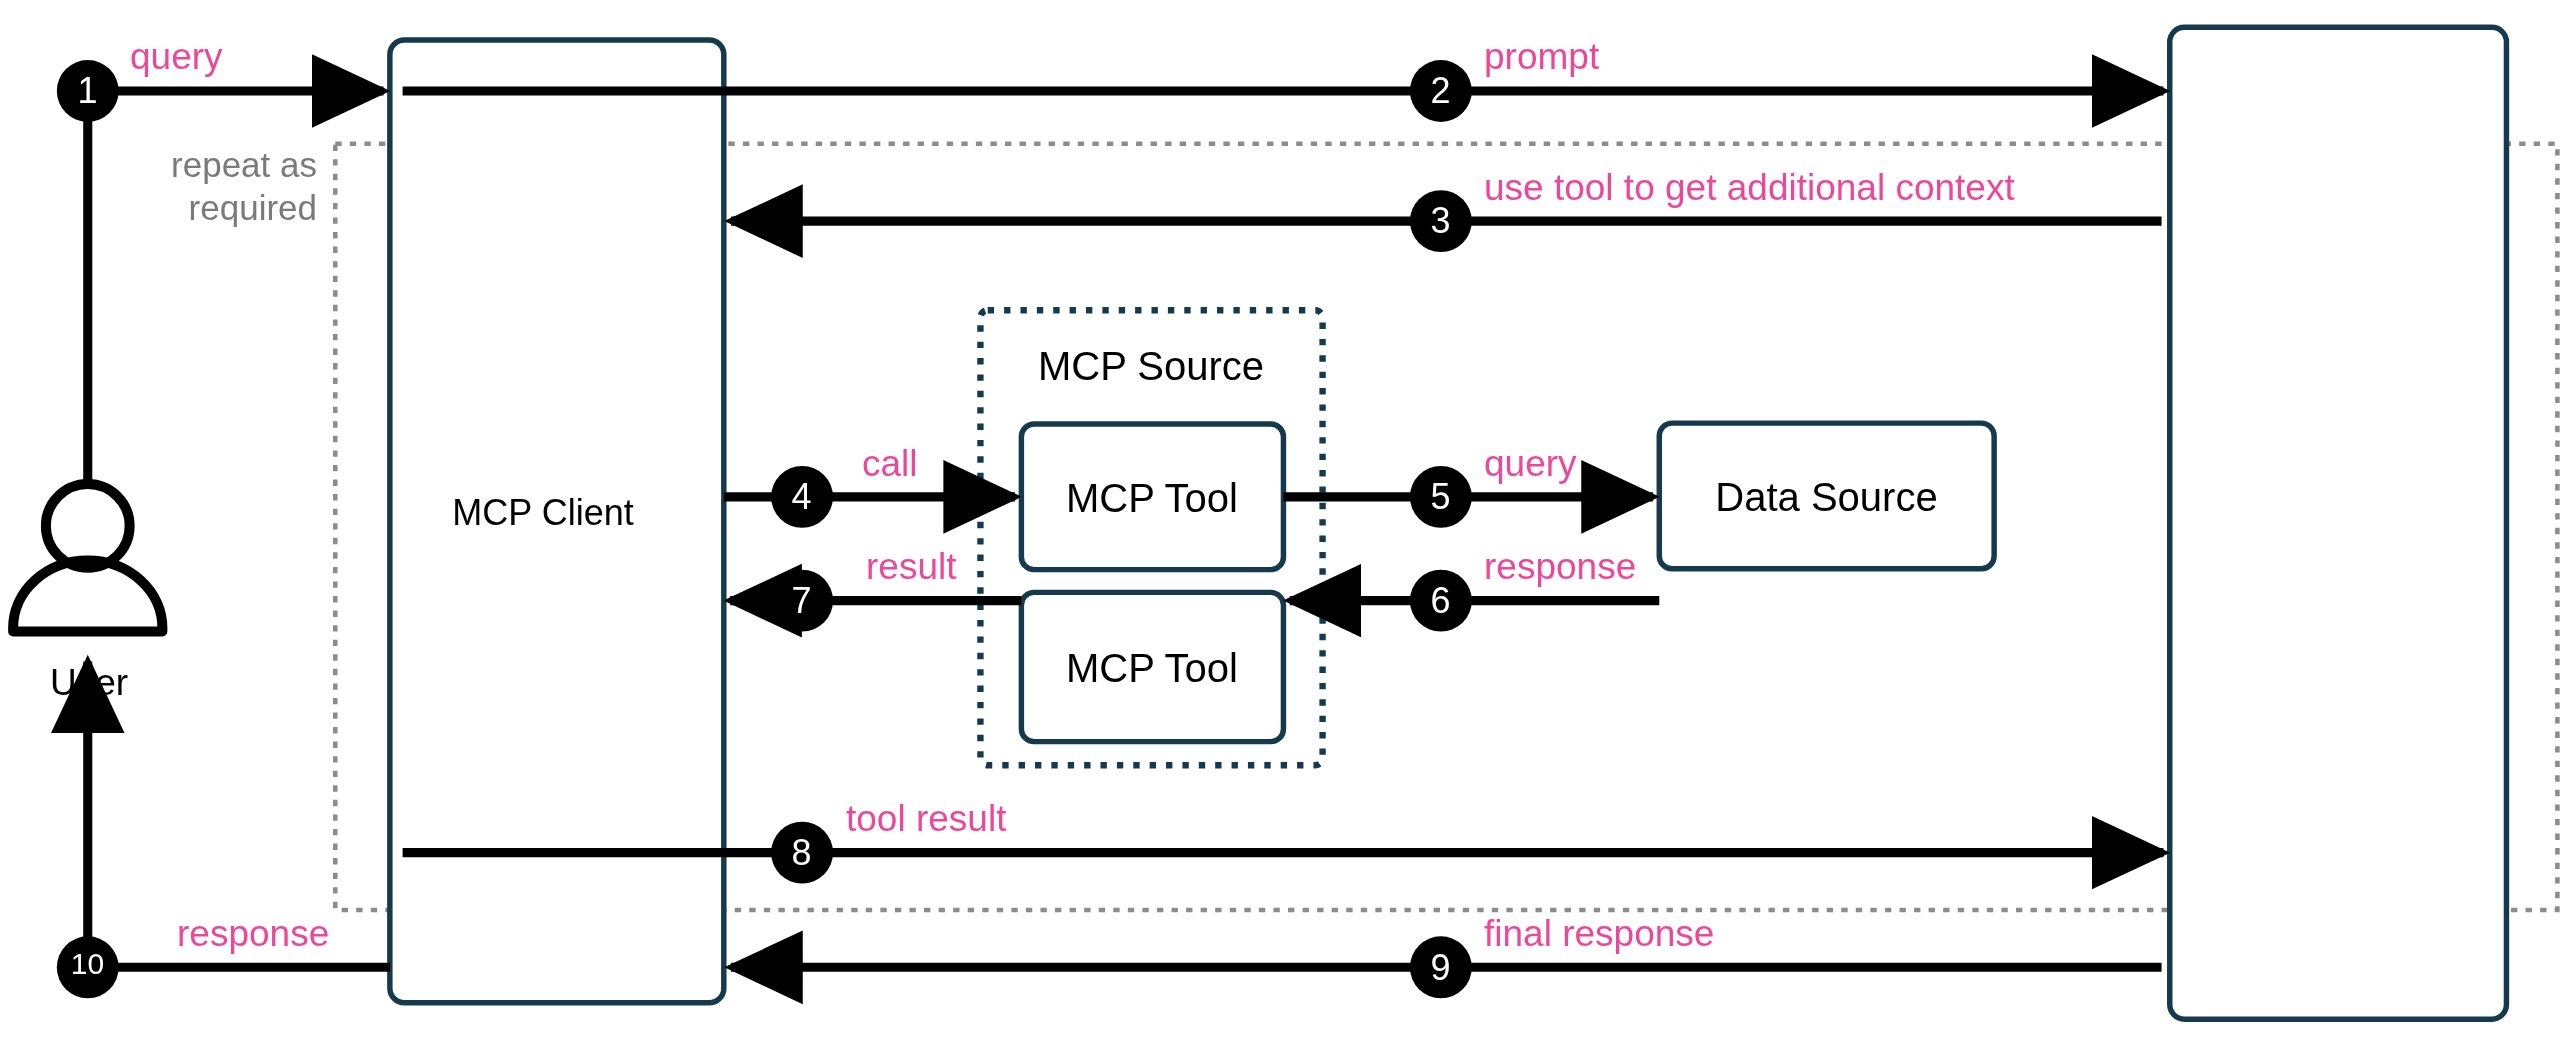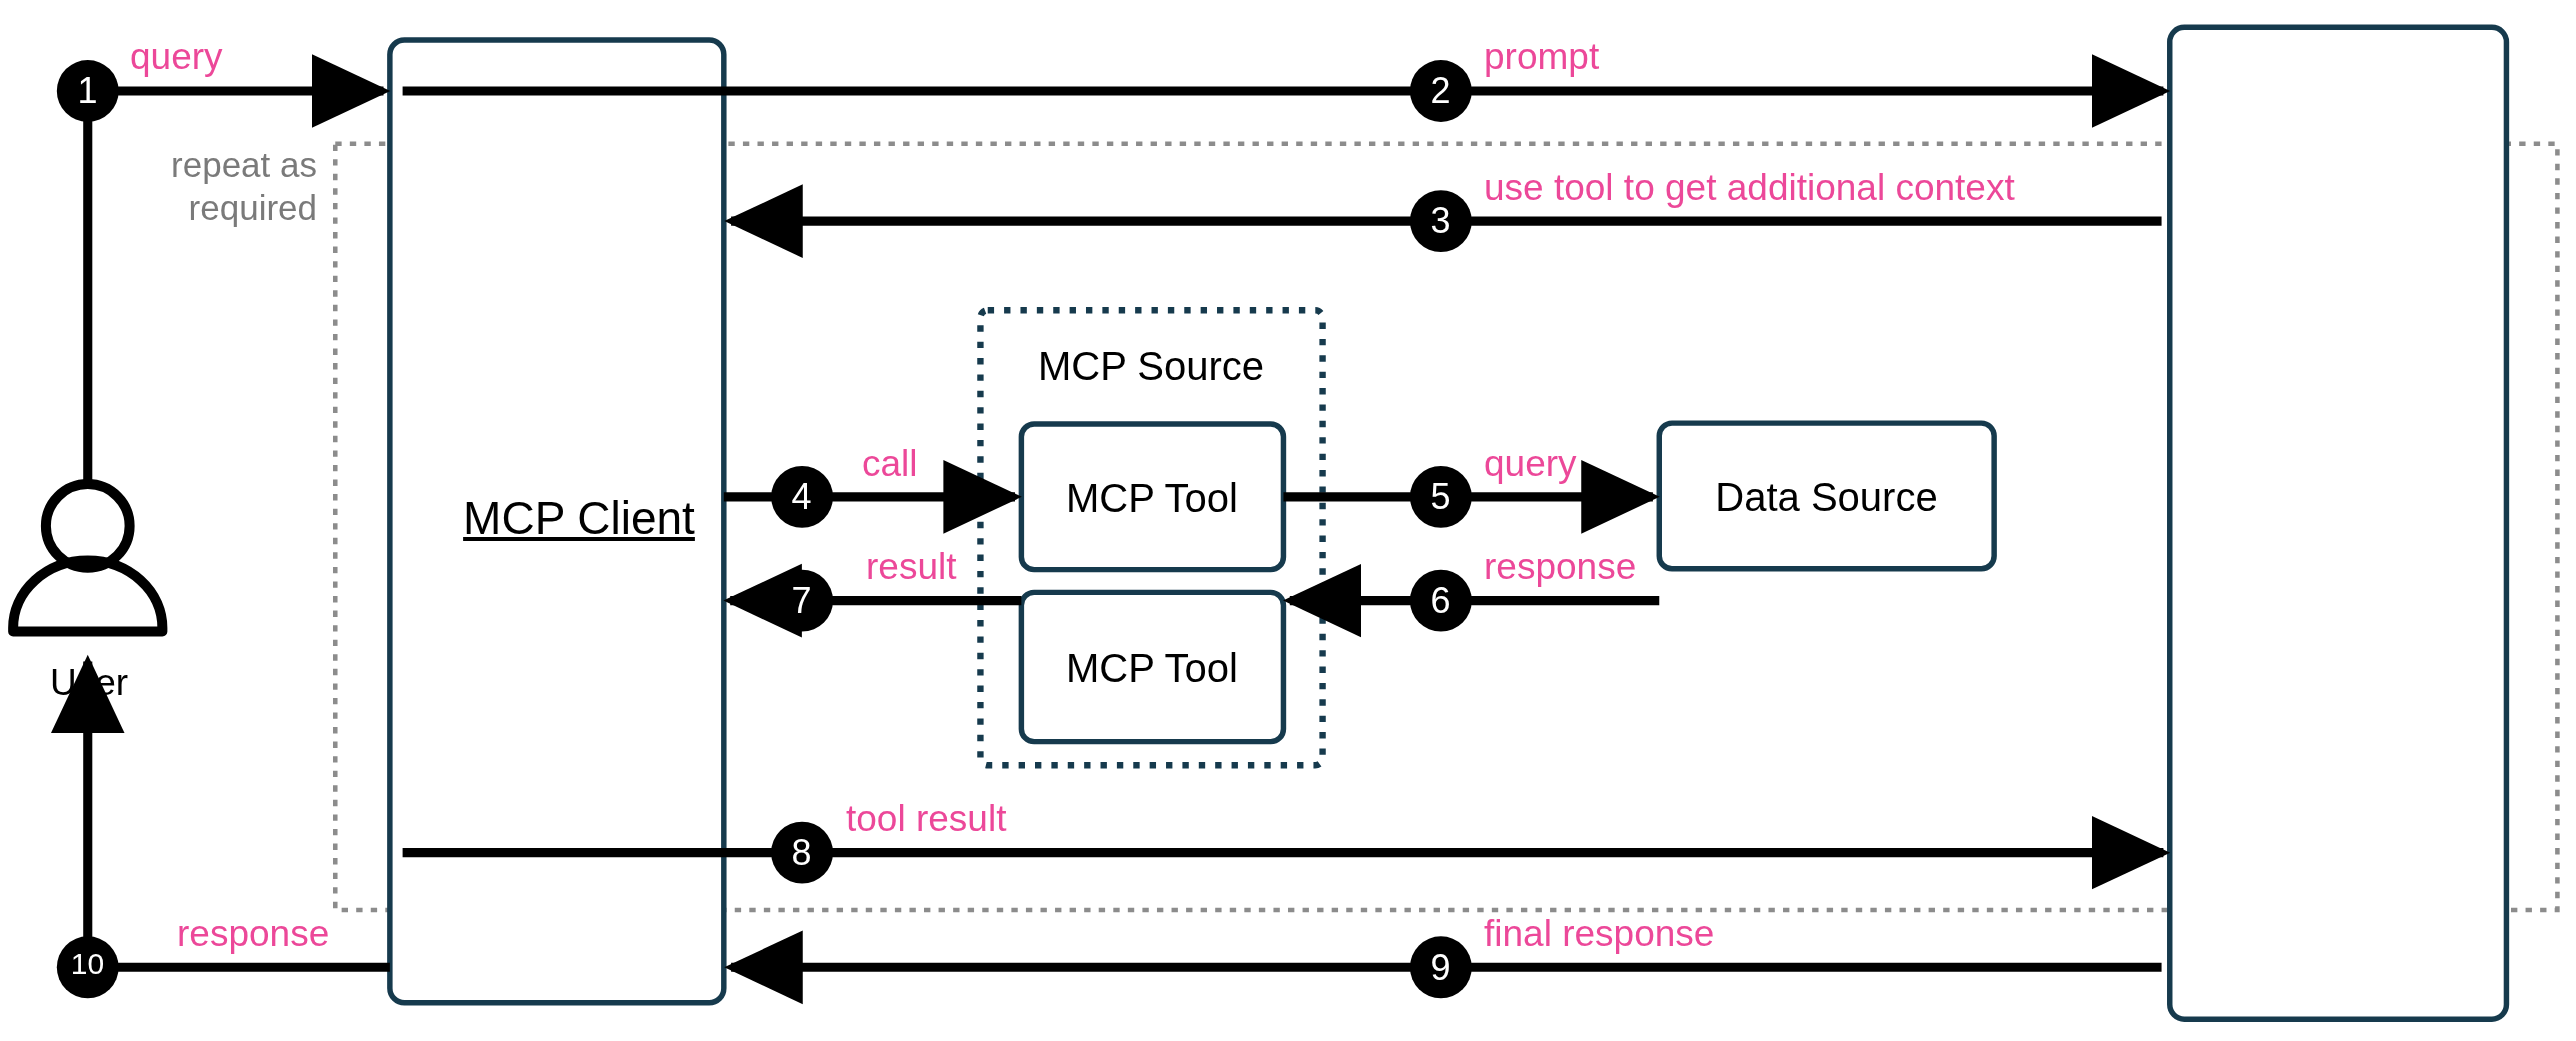--- a/index.html
+++ b/index.html
@@ -118,21 +118,21 @@
   <div class="edge-label" style="left:1484px;top:36px;font-size:37px;">prompt</div>
   <div class="edge-label" style="left:1484px;top:167px;font-size:37px;">use tool to get additional context</div>
   <div class="edge-label" style="left:846px;top:443px;font-size:37px;margin-left:16px;">call</div>
   <div class="edge-label" style="left:1484px;top:443px;font-size:37px;">query</div>
   <div class="edge-label" style="left:1484px;top:546px;font-size:37px;">response</div>
   <div class="edge-label" style="left:846px;top:546px;font-size:37px;margin-left:20px;">result</div>
   <div class="edge-label" style="left:846px;top:798px;font-size:37px;">tool result</div>
   <div class="edge-label" style="left:1484px;top:913px;font-size:37px;">final response</div>
   <div class="edge-label" style="left:177px;top:913px;font-size:37px;">response</div>
 
-  <div class="node-label" style="left:412px;top:493px;width:334px;font-size:46px;text-decoration:underline;">MCP Client</div>
+  <div class="node-label" style="left:376px;top:493px;width:334px;font-size:36px;">MCP Client</div>
 
   <div class="node-label" style="left:980px;top:344px;width:342px;font-size:40px;">MCP Source</div>
   <div class="node-label" style="left:1021px;top:476px;width:262px;font-size:40px;">MCP Tool</div>
   <div class="node-label" style="left:1021px;top:646px;width:262px;font-size:40px;">MCP Tool</div>
 
   <div class="node-label" style="left:1659px;top:475px;width:335px;font-size:40px;">Data Source</div>
 
 
   <div class="node-label" style="left:0px;top:662px;width:178px;font-size:37px;">User</div>
 

